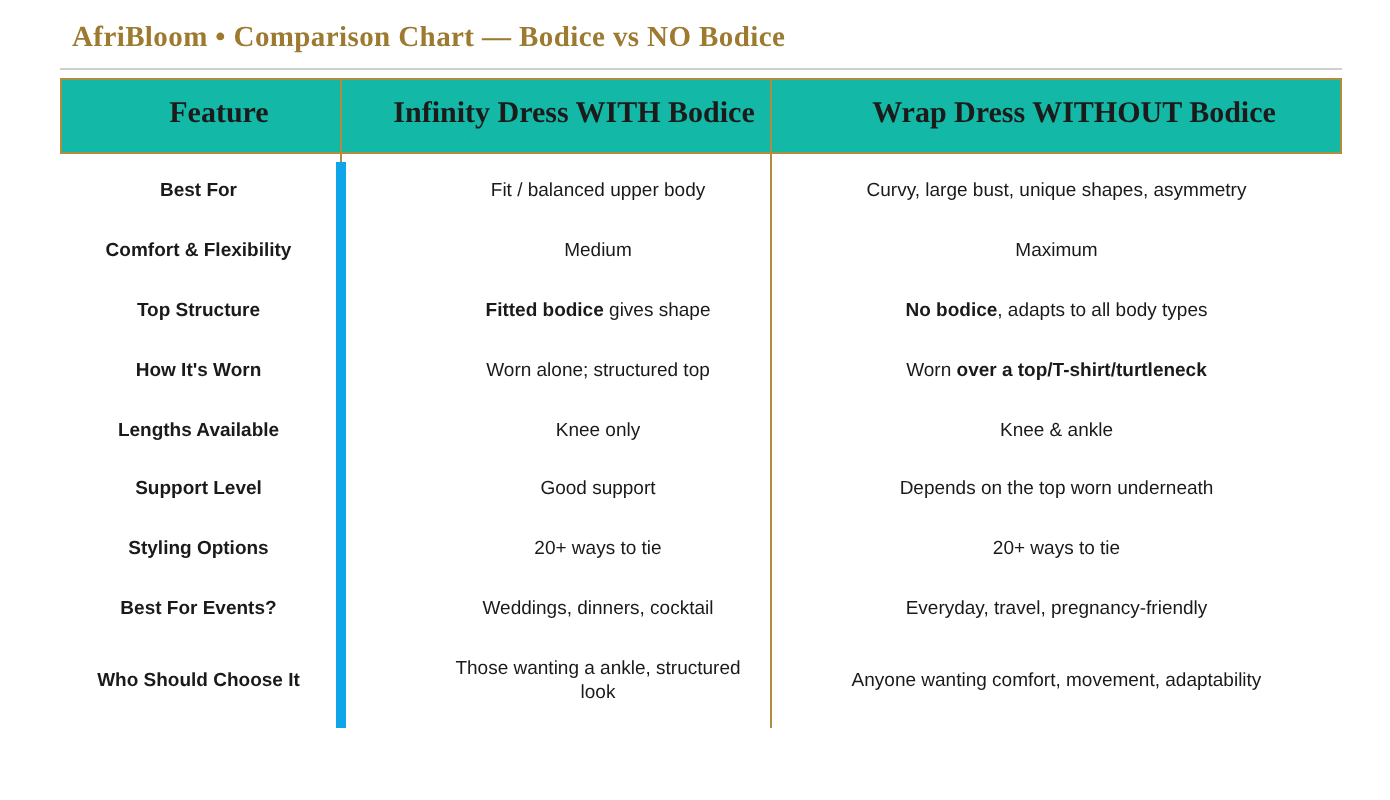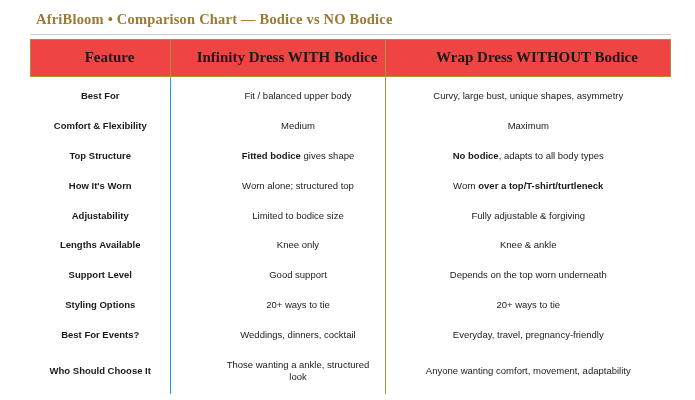--- a/index.html
+++ b/index.html
@@ -44,21 +44,21 @@
     top: 39px;
     width: 640px;
     border-collapse: collapse;
     table-layout: fixed;
   }
   table.cmp col.c1 { width: 140px; }
   table.cmp col.c2 { width: 215px; }
   table.cmp col.c3 { width: 285px; }
 
   thead th {
-    background: #ef4444;
+    background: #14b8a6;
     border: 1px solid #b08d3e;
     font-family: "Liberation Serif", serif;
     font-weight: bold;
     font-size: 15px;
     color: #1b1b1b;
     padding: 9px 4px 10px 22px;
     text-align: center;
     vertical-align: middle;
     margin-top: 36px;
   }
@@ -69,21 +69,21 @@
     padding: 9px 6px;
     text-align: center;
     vertical-align: middle;
     border: none;
     line-height: 1.25;
   }
   tbody td.feat {
     font-weight: bold;
     text-align: center;
     font-size: 9.5px;
-    border-right: 1px solid #0ea5e9;
+    border-right: 5px solid #0ea5e9;
   }
   tbody td.mid {
     border-right: 1px solid #b08d3e;
     padding-left: 46px;
   }
   tbody tr.last td {
     padding-bottom: 11px;
   }
   .strong { font-weight: bold; }
   .spacer-row td { padding: 0; height: 4px; }
@@ -134,25 +134,20 @@
         <td class="mid"><span class="strong">Fitted bodice</span><span> gives shape</span></td>
         <td><span class="strong">No bodice</span><span>, adapts to all body types</span></td>
       </tr>
 
       <tr>
         <td class="feat">How It's Worn</td>
         <td class="mid">Worn alone; structured top</td>
         <td><span>Worn </span><span class="strong">over a top/T-shirt/turtleneck</span></td>
       </tr>
 
-      <tr>
-        <td class="feat">Adjustability</td>
-        <td class="mid">Limited to bodice size</td>
-        <td>Fully adjustable &amp; forgiving</td>
-      </tr>
 
       <tr>
         <td class="feat">Lengths Available</td>
         <td class="mid">Knee only</td>
         <td>Knee &amp; ankle</td>
       </tr>
 
       <tr>
         <td class="feat">Support Level</td>
         <td class="mid">Good support</td>

